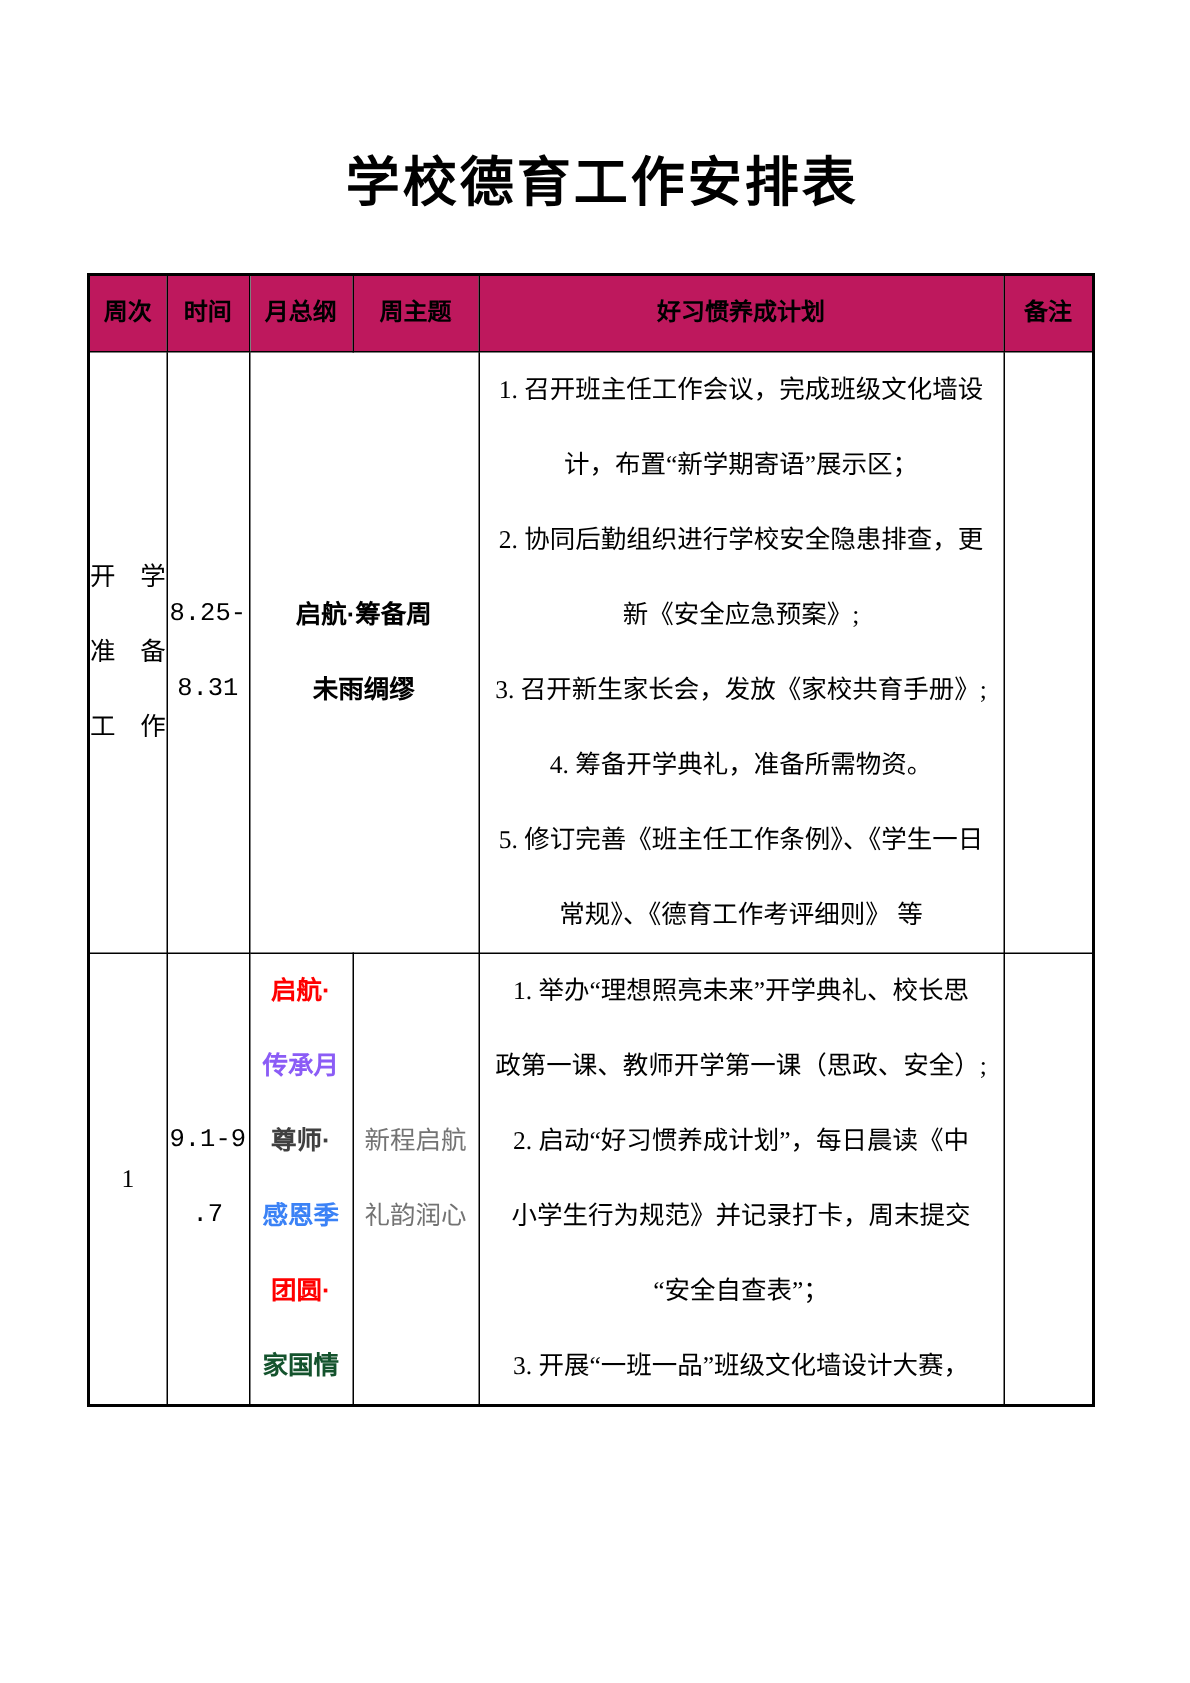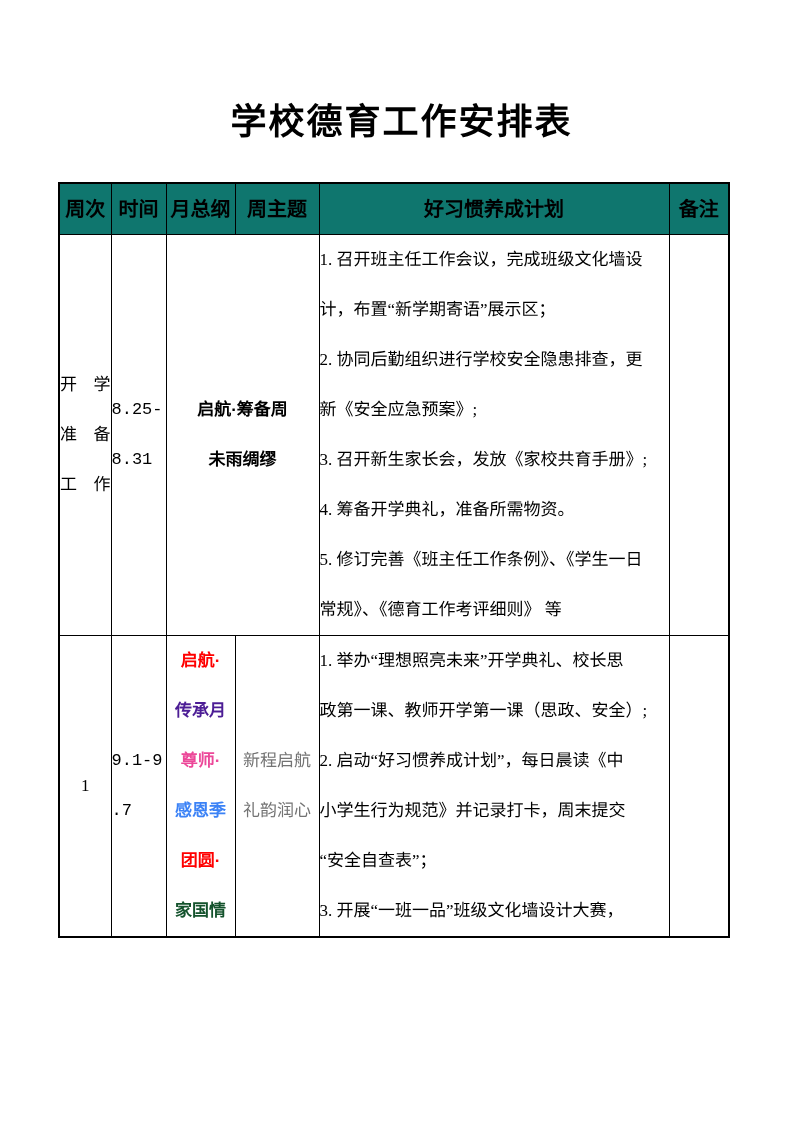--- a/index.html
+++ b/index.html
@@ -20,25 +20,26 @@
   table.schedule{
     border-collapse:collapse;table-layout:fixed;
     margin-left:58px;width:670px;
     border:2px solid #000;
   }
   .schedule th,.schedule td{
     border:1px solid #000;
     overflow:hidden;
     vertical-align:middle;
     padding:0;
+    text-align:center;
   }
   .schedule thead th{
-    background:#0f766e;
+    background:#be185d;
     font-family:"Liberation Sans", sans-serif;
-    font-weight:bold;font-size:20px;
+    font-weight:bold;font-size:16px;
     height:50px;text-align:center;
     line-height:1.2;
   }
   .schedule td{
     font-size:17px;
     line-height:50px;
   }
   tr.row-prep{height:400px;}
   tr.row-week1{height:300px;}
   .cell-week-distribute{
@@ -112,22 +113,22 @@
 5. 修订完善《班主任工作条例》、《学生一日
 常规》、《德育工作考评细则》 等</td>
         <td class="cell-note"></td>
       </tr>
       <tr class="row-week1">
         <td class="cell-week-center">1</td>
         <td class="cell-time">9.1-9
 .7</td>
         <td class="cell-outline">
           <span class="seg" style="color: rgb(255, 0, 0);">启航·</span>
-          <span class="seg" style="color: #4c1d95;">传承月</span>
-          <span class="seg" style="color: #ec4899;">尊师·</span>
+          <span class="seg" style="color: #8b5cf6;">传承月</span>
+          <span class="seg" style="color: #404040;">尊师·</span>
           <span class="seg" style="color: #3b82f6;">感恩季</span>
           <span class="seg" style="color: rgb(255, 0, 0);">团圆·</span>
           <span class="seg" style="color: #14532d;">家国情</span>
         </td>
         <td class="cell-theme" style="color: #737373; font-family: Liberation Serif, serif;">新程启航
 礼韵润心</td>
         <td class="cell-tasks">1. 举办“理想照亮未来”开学典礼、校长思
 政第一课、教师开学第一课（思政、安全）;
 2. 启动“好习惯养成计划”，每日晨读《中
 小学生行为规范》并记录打卡，周末提交

